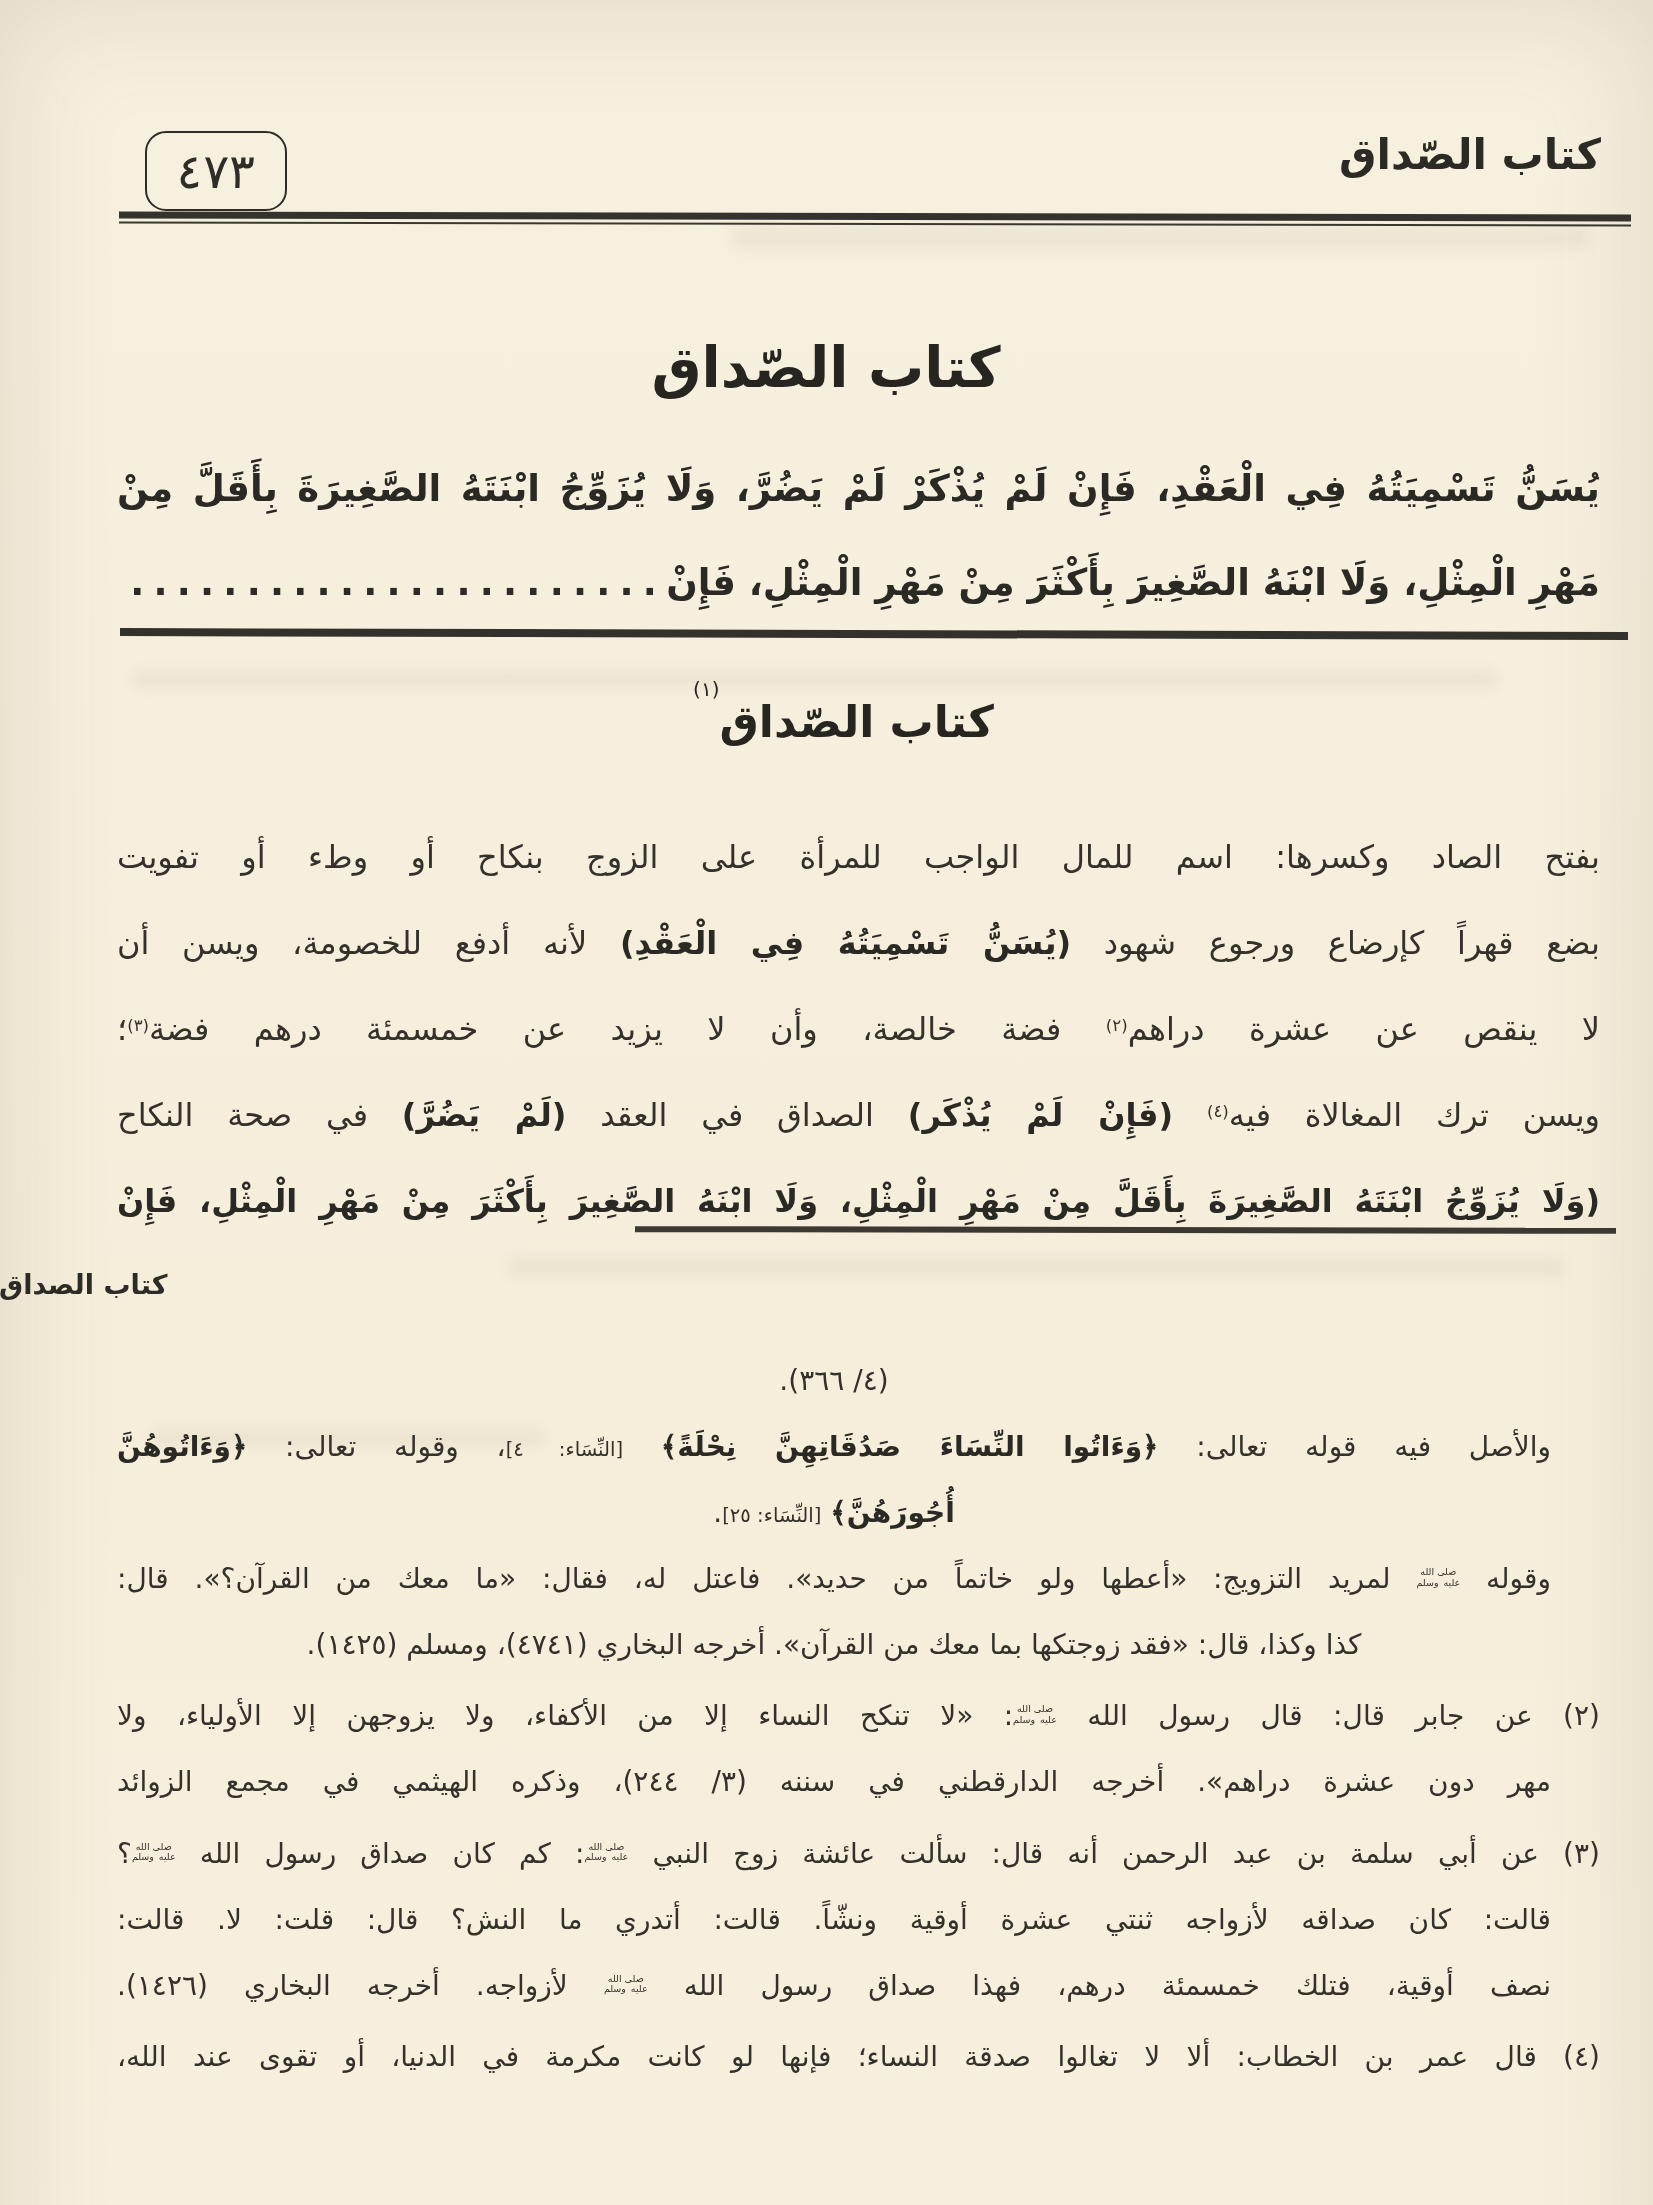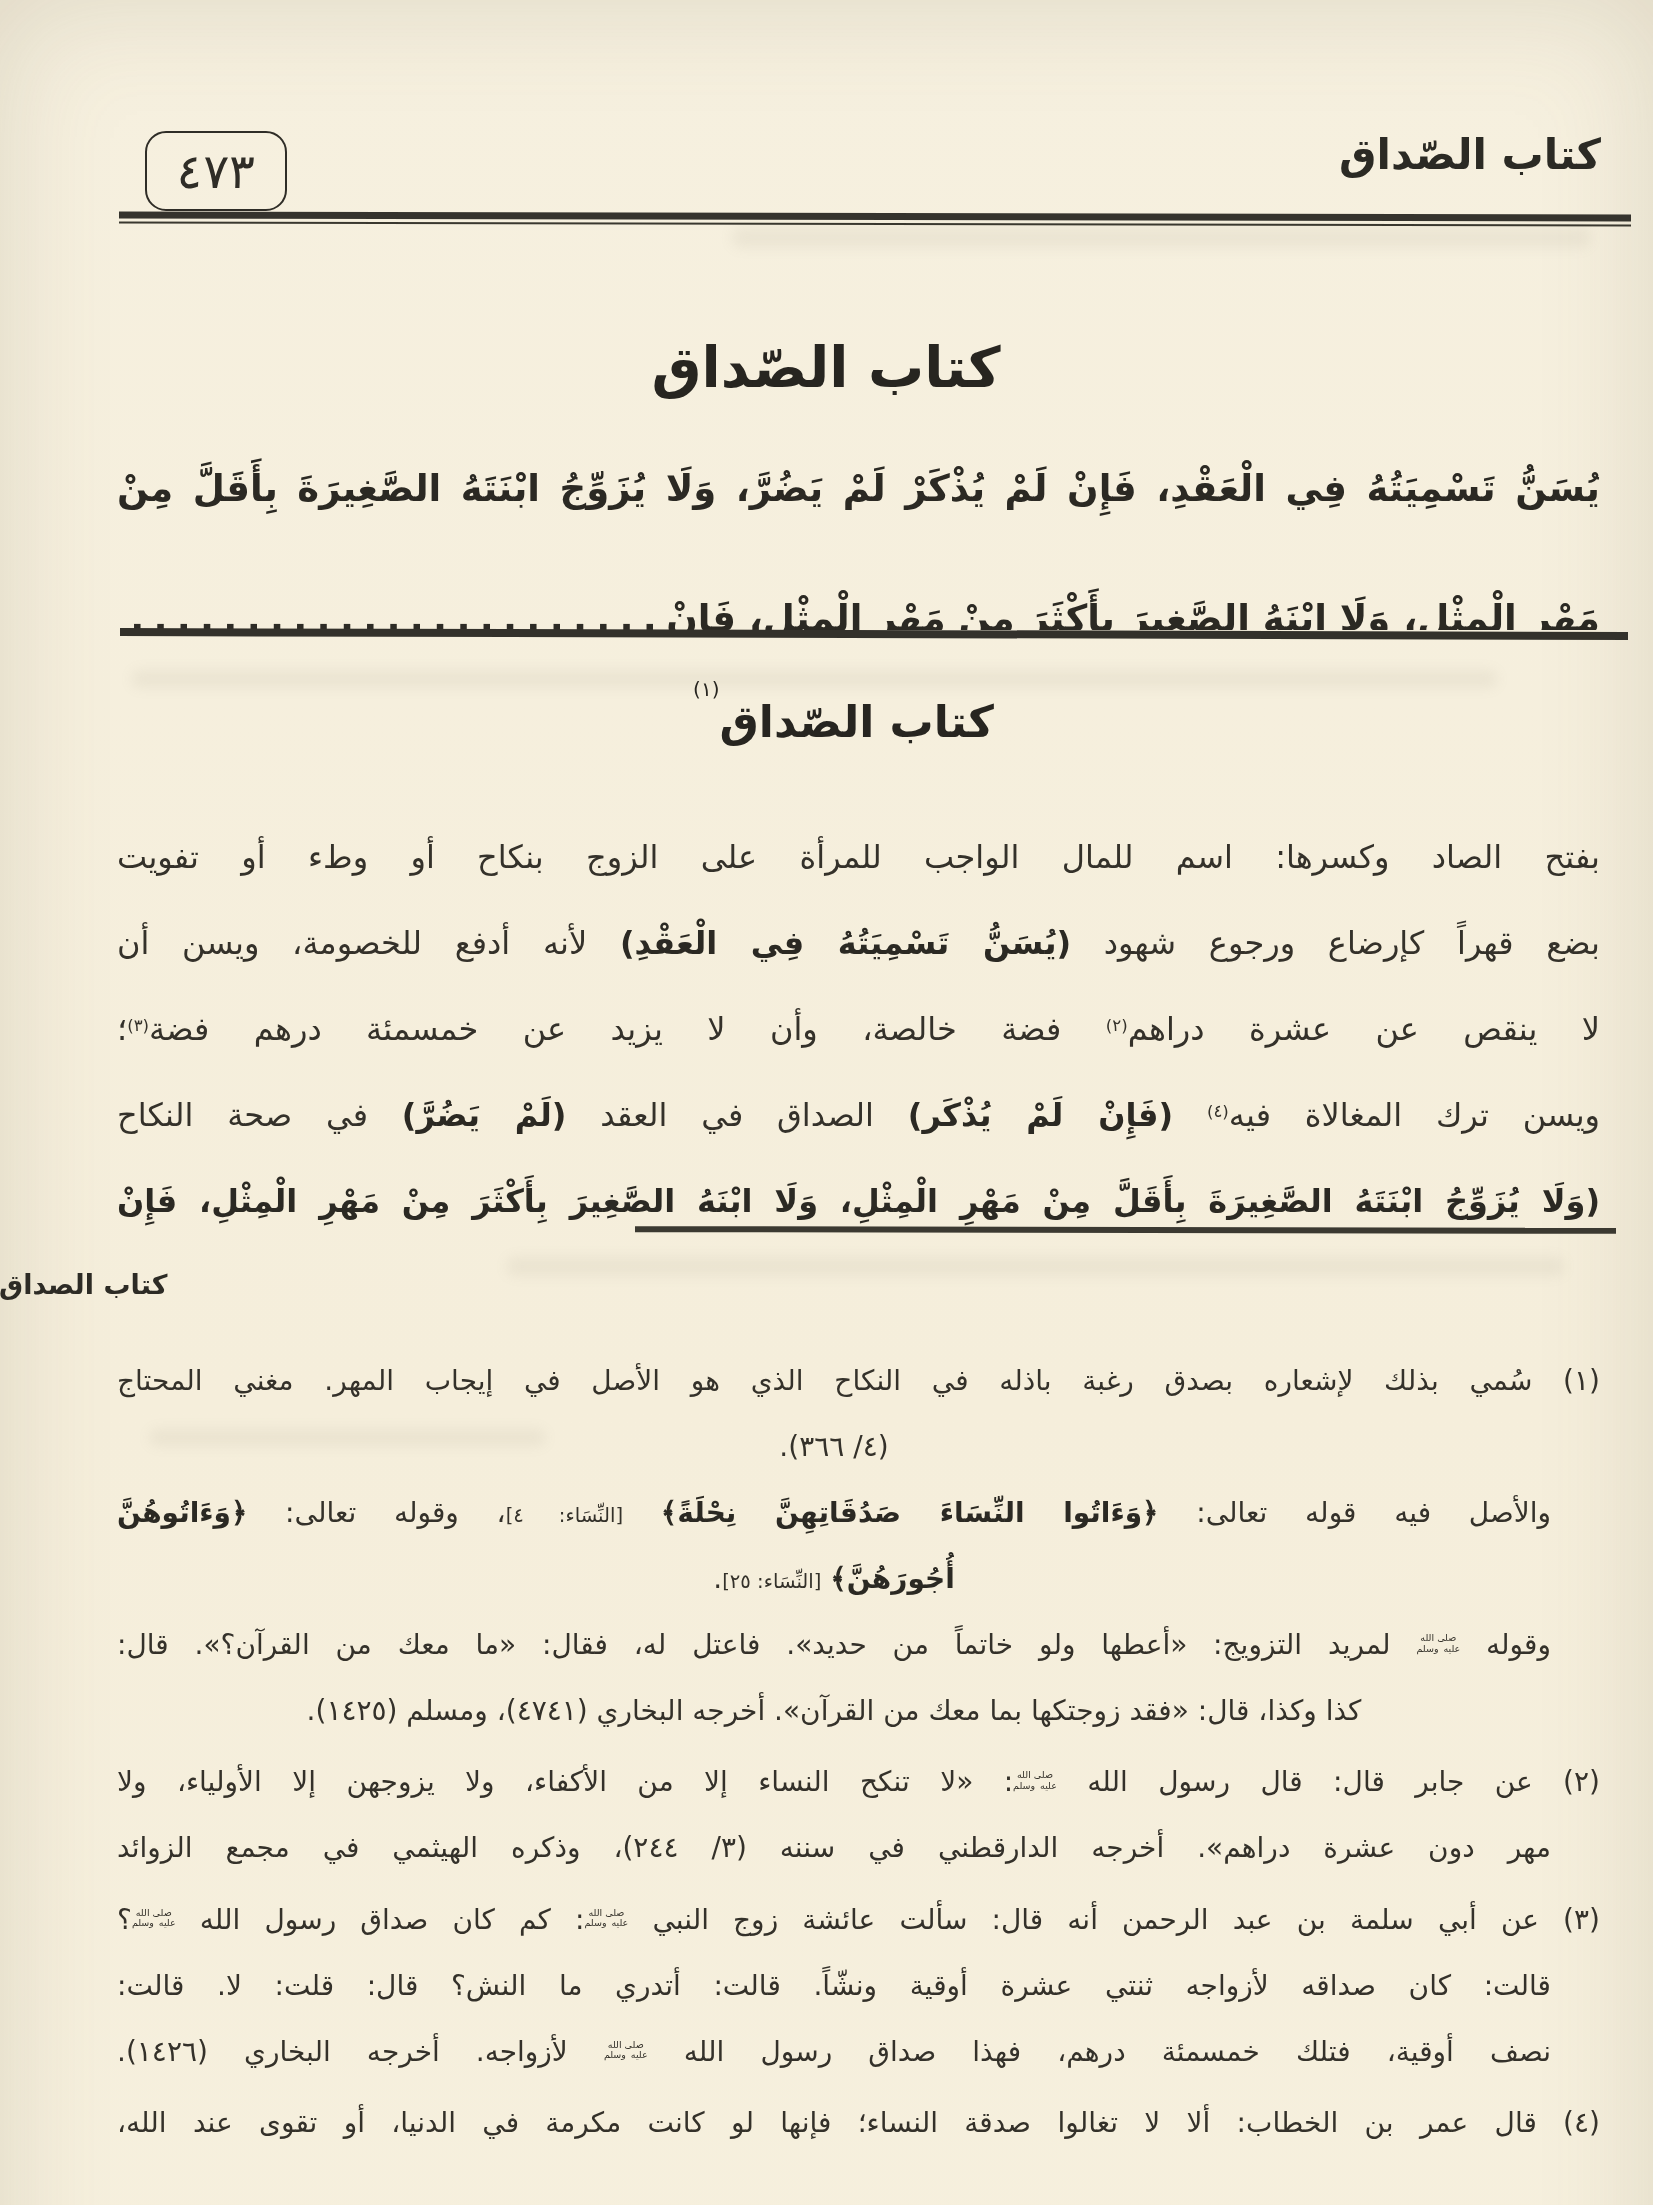--- a/index.html
+++ b/index.html
@@ -61,21 +61,21 @@
   .footnotes{position:absolute;top:1348px;right:53px;left:118px;}
   .fn-para{margin-bottom:5.3px;}
   .fn-line{height:66px;line-height:66px;font-size:28px;}
 
   .line{white-space:nowrap;overflow:hidden;}
   .jst{text-align:justify;text-align-last:justify;}
   .rgt{text-align:center;}
   .flx{display:flex;align-items:baseline;}
   .cont{padding-right:49px;}
 
-  .seg-b{font-weight:bold;color:#2b2923;margin-top:36px;}
+  .seg-b{font-weight:bold;color:#2b2923;}
   .seg-sup{font-size:0.52em;position:relative;top:-0.55em;}
   .seg-small{font-size:0.7em;}
   .seg-saw{
     display:inline-block;width:4.6em;
     font-size:0.34em;line-height:1.12;
     white-space:normal;text-align:center;
     vertical-align:0.25em;font-weight:normal;margin-top:8px;
   }
   .flx .seg-b{flex:0 0 auto;}
   .seg-dots{flex:1 1 auto;overflow:hidden;letter-spacing:0.25em;}
@@ -122,21 +122,20 @@
       <div class="line jst comm-line"><span class="seg seg-n">ويسن ترك المغالاة فيه</span><span class="seg seg-sup">(٤)</span><span class="seg seg-n"> </span><span class="seg seg-b">(فَإِنْ لَمْ يُذْكَر)</span><span class="seg seg-n"> الصداق في العقد </span><span class="seg seg-b">(لَمْ يَضُرَّ)</span><span class="seg seg-n"> في صحة النكاح</span></div>
       <div class="line jst comm-line"><span class="seg seg-b">(وَلَا يُزَوِّجُ ابْنَتَهُ الصَّغِيرَةَ بِأَقَلَّ مِنْ مَهْرِ الْمِثْلِ، وَلَا ابْنَهُ الصَّغِيرَ بِأَكْثَرَ مِنْ مَهْرِ الْمِثْلِ، فَإِنْ</span></div>
     </section>
 
   <div class="fn-sep"></div>
 
   <div class="fn-heading">كتاب الصداق</div>
 
   <section class="footnotes" id="footnotes">
       <div class="fn-para">
-        <div class="line jst fn-line"><span class="seg seg-n">(١) سُمي بذلك لإشعاره بصدق رغبة باذله في النكاح الذي هو الأصل في إيجاب المهر. مغني المحتاج</span></div>
         <div class="line rgt cont fn-line"><span class="seg seg-n">(٤/ ٣٦٦).</span></div>
         <div class="line jst cont fn-line"><span class="seg seg-n">والأصل فيه قوله تعالى: </span><span class="seg seg-b">﴿وَءَاتُوا النِّسَاءَ صَدُقَاتِهِنَّ نِحْلَةً﴾</span><span class="seg seg-n"> </span><span class="seg seg-small">[النِّسَاء: ٤]</span><span class="seg seg-n">، وقوله تعالى: </span><span class="seg seg-b">﴿وَءَاتُوهُنَّ</span></div>
         <div class="line rgt cont fn-line"><span class="seg seg-b">أُجُورَهُنَّ﴾</span><span class="seg seg-n"> </span><span class="seg seg-small">[النِّسَاء: ٢٥]</span><span class="seg seg-n">.</span></div>
         <div class="line jst cont fn-line"><span class="seg seg-n">وقوله </span><span class="seg seg-saw">صلى الله عليه وسلم</span><span class="seg seg-n"> لمريد التزويج: «أعطها ولو خاتماً من حديد». فاعتل له، فقال: «ما معك من القرآن؟». قال:</span></div>
         <div class="line rgt cont fn-line"><span class="seg seg-n">كذا وكذا، قال: «فقد زوجتكها بما معك من القرآن». أخرجه البخاري (٤٧٤١)، ومسلم (١٤٢٥).</span></div>
       </div>
       <div class="fn-para">
         <div class="line jst fn-line"><span class="seg seg-n">(٢) عن جابر قال: قال رسول الله </span><span class="seg seg-saw">صلى الله عليه وسلم</span><span class="seg seg-n">: «لا تنكح النساء إلا من الأكفاء، ولا يزوجهن إلا الأولياء، ولا</span></div>
         <div class="line jst cont fn-line"><span class="seg seg-n">مهر دون عشرة دراهم». أخرجه الدارقطني في سننه (٣/ ٢٤٤)، وذكره الهيثمي في مجمع الزوائد</span></div>
       </div>

